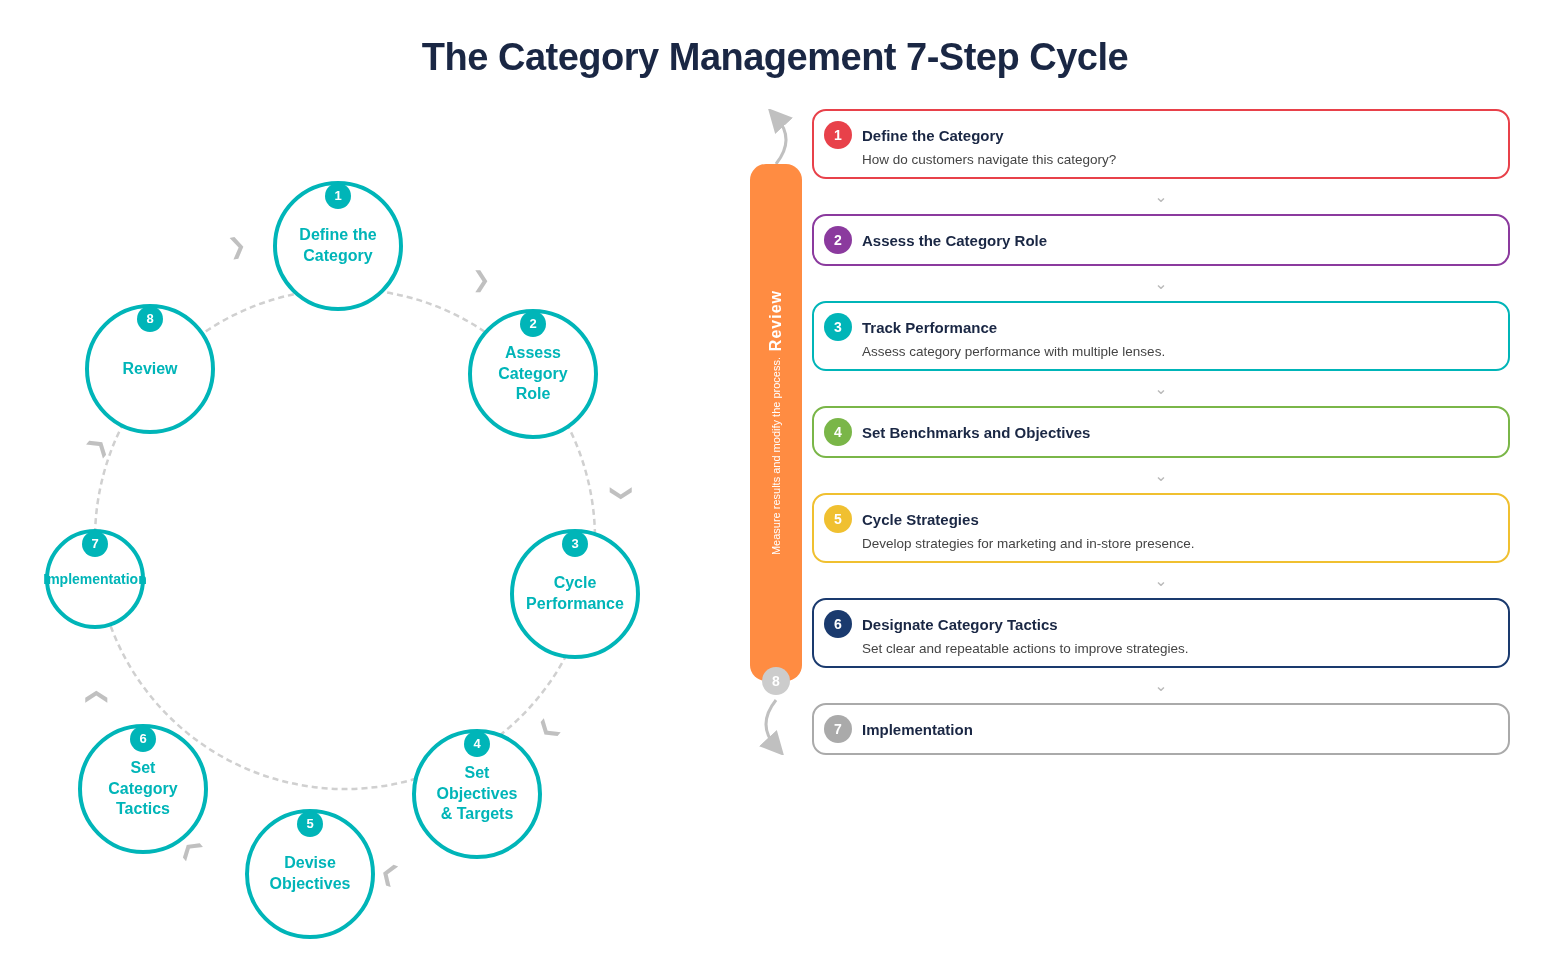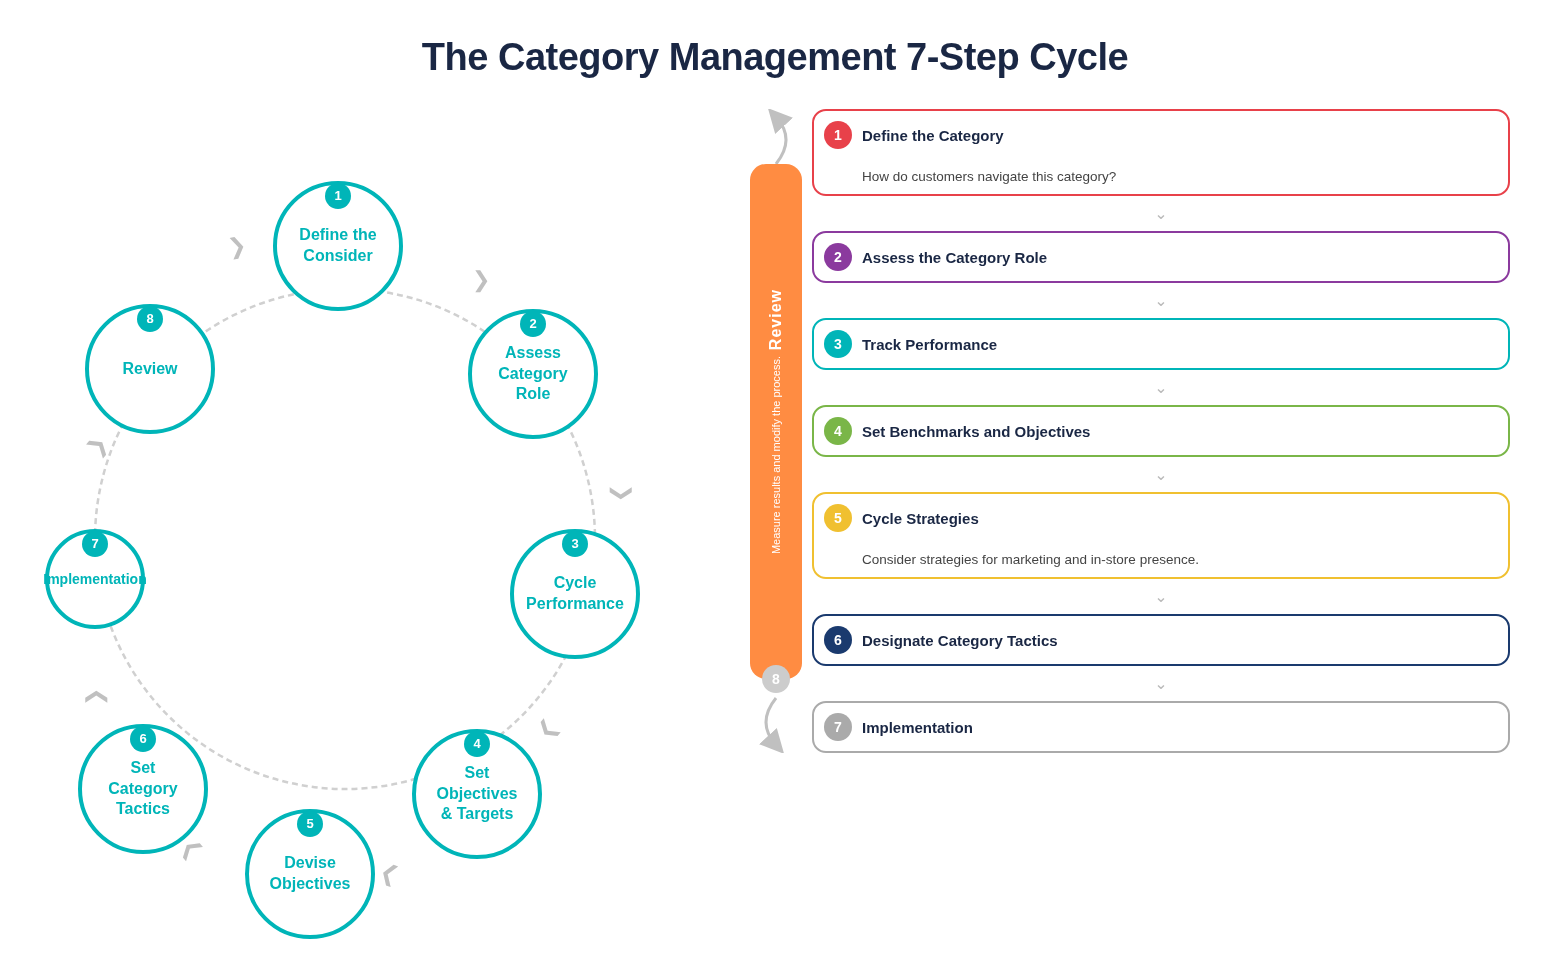--- a/index.html
+++ b/index.html
@@ -169,21 +169,21 @@
       flex-shrink: 0;
     }
     .step-title {
       font-weight: 700;
       font-size: 15px;
       color: #1a2744;
     }
     .step-desc {
       font-size: 13.5px;
       color: #444;
-      margin-top: 20px;
+      margin-top: 3px;
       padding-left: 38px;
     }
     .step-chevron {
       text-align: center;
       color: #bbb;
       font-size: 16px;
       margin-top: 0px;
     }
   </style>
 </head>
@@ -212,21 +212,21 @@
       <text x="55" y="590" fill="#c0c0c0" font-size="22" font-family="Arial" transform="rotate(270,62,590)">❯</text>
 
       <text x="55" y="345" fill="#c0c0c0" font-size="22" font-family="Arial" transform="rotate(310,60,345)">❯</text>
 
       <text x="190" y="145" fill="#c0c0c0" font-size="22" font-family="Arial" transform="rotate(350,195,150)">❯</text>
     </svg>
 
     <div class="cycle-node large" style="left:233px;top:72px;">
       <div class="node-num">1</div>
       <span style="white-space:pre-line">Define the
-Consider</span>
+Category</span>
     </div>
 
     <div class="cycle-node large" style="left:428px;top:200px;">
       <div class="node-num">2</div>
       <span style="white-space:pre-line">Assess
 Category
 Role</span>
     </div>
 
     <div class="cycle-node large" style="left:470px;top:420px;">
@@ -310,42 +310,44 @@
             <div class="step-num-badge" style="background: rgb(139, 58, 158);">2</div>
             <div class="step-title">Assess the Category Role</div>
           </div>
         </div>
         <div class="step-chevron">⌄</div>
         <div class="step-item" style="border-color: rgb(0, 181, 184);">
           <div class="step-header">
             <div class="step-num-badge" style="background: rgb(0, 181, 184);">3</div>
             <div class="step-title">Track Performance</div>
           </div>
+          <div class="step-desc">Assess category performance with multiple lenses.</div>
         </div>
         <div class="step-chevron">⌄</div>
         <div class="step-item" style="border-color: rgb(122, 182, 72);">
           <div class="step-header">
             <div class="step-num-badge" style="background: rgb(122, 182, 72);">4</div>
             <div class="step-title">Set Benchmarks and Objectives</div>
           </div>
         </div>
         <div class="step-chevron">⌄</div>
         <div class="step-item" style="border-color: rgb(240, 192, 48);">
           <div class="step-header">
             <div class="step-num-badge" style="background: rgb(240, 192, 48);">5</div>
             <div class="step-title">Cycle Strategies</div>
           </div>
-          <div class="step-desc">Consider strategies for marketing and in-store presence.</div>
+          <div class="step-desc">Develop strategies for marketing and in-store presence.</div>
         </div>
         <div class="step-chevron">⌄</div>
         <div class="step-item" style="border-color: rgb(26, 58, 110);">
           <div class="step-header">
             <div class="step-num-badge" style="background: rgb(26, 58, 110);">6</div>
             <div class="step-title">Designate Category Tactics</div>
           </div>
+          <div class="step-desc">Set clear and repeatable actions to improve strategies.</div>
         </div>
         <div class="step-chevron">⌄</div>
         <div class="step-item" style="border-color: rgb(170, 170, 170);">
           <div class="step-header">
             <div class="step-num-badge" style="background: rgb(170, 170, 170);">7</div>
             <div class="step-title">Implementation</div>
           </div>
         </div>
       </div>
   </div>

